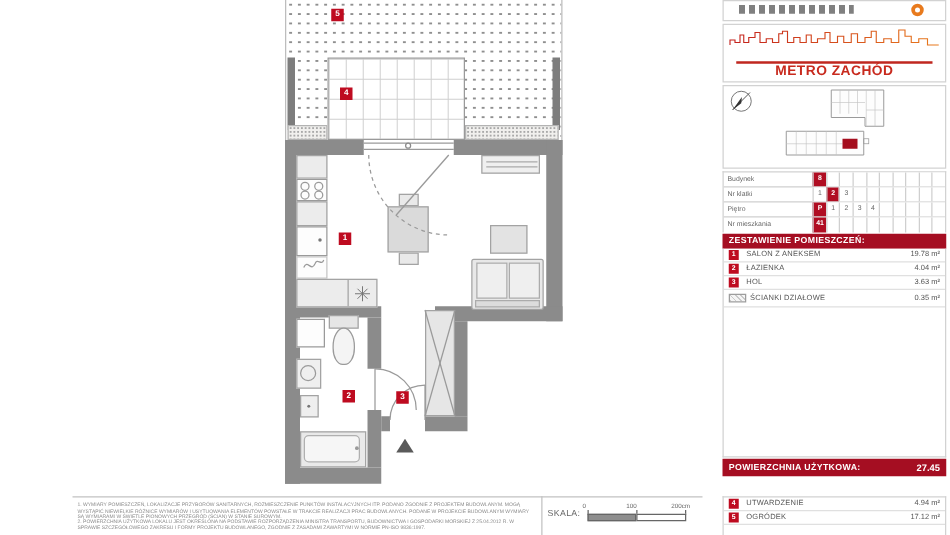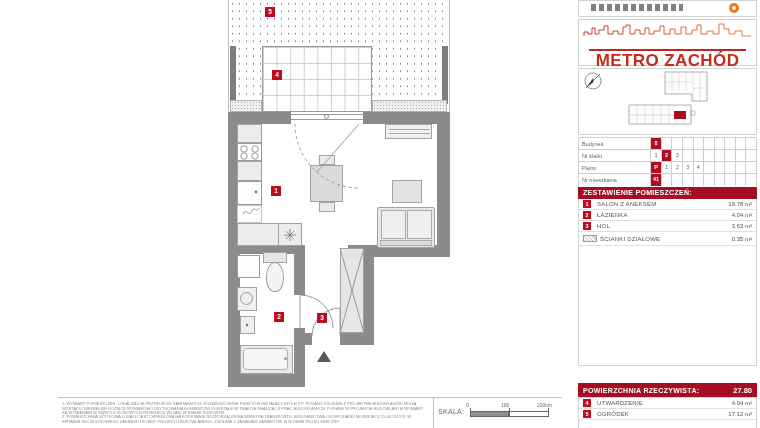--- a/index.html
+++ b/index.html
@@ -151,21 +151,21 @@
     <svg class="abs" style="left:3px;top:2px;" width="171" height="15" viewBox="0 0 171 15">
       <defs>
           <linearGradient id="sg" x1="0" y1="0" x2="1" y2="0">
         <stop offset="0" stop-color="#c3201c"></stop>
             <stop offset="1" stop-color="#e87a1d"></stop>
       </linearGradient>
         </defs>
       <path d="M2,14 L2,10 L6,10 L6,12 L10,12 L10,6 L13,6 L13,12 L17,12 L17,8 L22,8 L22,4 L26,4 L26,12 L31,12 L31,9 L36,9 L36,12 L41,12 L41,5 L44,5 L44,3 L48,3 L48,12 L53,12 L53,8 L58,8 L58,12 L63,12 L63,6 L67,6 L67,12 L72,12 L72,9 L78,9 L78,4 L82,4 L82,12 L88,12 L88,7 L93,7 L93,12 L99,12 L99,5 L104,5 L104,12 L110,12 L110,8 L115,8 L115,3 L119,3 L119,12 L125,12 L125,9 L131,9 L131,12 L137,12 L137,2 L142,2 L142,7 L147,7 L147,12 L153,12 L153,9 L160,9 L160,14 L169,14" fill="none" stroke="url(#sg)" stroke-width="0.9"></path>
     </svg>
     <div class="abs" style="left:10px;top:29px;width:157px;height:2px;background:#c0271f;"></div>
-    <div class="abs" style="left:0;top:31px;width:177px;text-align:center;font-size:17px;font-weight:bold;color:#c82a1e;letter-spacing:.4px;">METRO ZACHÓD</div>
+    <div class="abs" style="left:0;top:31px;width:177px;text-align:center;font-size:11px;font-weight:bold;color:#c82a1e;letter-spacing:.4px;">METRO ZACHÓD</div>
   </div>
 
   <div class="abs sbox" style="top:68px;height:67px;">
     <svg class="abs" style="left:0;top:0;" width="177" height="65" viewBox="0 0 177 65">
       <circle cx="14" cy="12" r="8" fill="#fff" stroke="#777" stroke-width="0.8"></circle>
       <line x1="7" y1="19" x2="21" y2="5" stroke="#555" stroke-width="0.8"></line>
       <polygon points="7,19 14.5,8.5 14,13.5" fill="#333"></polygon>
       <path d="M86,3 h42 v29 h-15 v-7 h-27 z" fill="#fdfdfd" stroke="#9a9a9a" stroke-width="0.8"></path>
       <g stroke="#c2c2c2" stroke-width="0.5">
         <line x1="93" y1="3" x2="93" y2="22"></line>
@@ -262,23 +262,23 @@
       <div class="rname">HOL</div>
       <div class="rarea">3.63 m²</div>
     </div>
     <div class="rrow" style="height:14px;">
       <div class="hatch"></div>
       <div class="rname">ŚCIANKI DZIAŁOWE</div>
       <div class="rarea">0.35 m²</div>
     </div>
   </div>
 
-  <div class="abs redbar" style="top:383px;height:14px;display:flex;align-items:center;padding:0 5px;">
-    <div style="flex:1;font-size:7px;font-weight:bold;letter-spacing:.3px;">POWIERZCHNIA RZECZYWISTA:</div>
-    <div style="font-size:7.5px;font-weight:bold;">27.80</div>
+  <div class="abs redbar" style="top:367px;height:14px;display:flex;align-items:center;padding:0 5px;">
+    <div style="flex:1;font-size:7px;font-weight:bold;letter-spacing:.3px;">POWIERZCHNIA UŻYTKOWA:</div>
+    <div style="font-size:7.5px;font-weight:bold;">27.45</div>
   </div>
   <div class="abs sbox" style="top:397px;height:31px;border-bottom:none;">
     <div class="rrow">
       <div class="badge">4</div>
       <div class="rname">UTWARDZENIE</div>
       <div class="rarea">4.94 m²</div>
     </div>
     <div class="rrow">
       <div class="badge">5</div>
       <div class="rname">OGRÓDEK</div>

